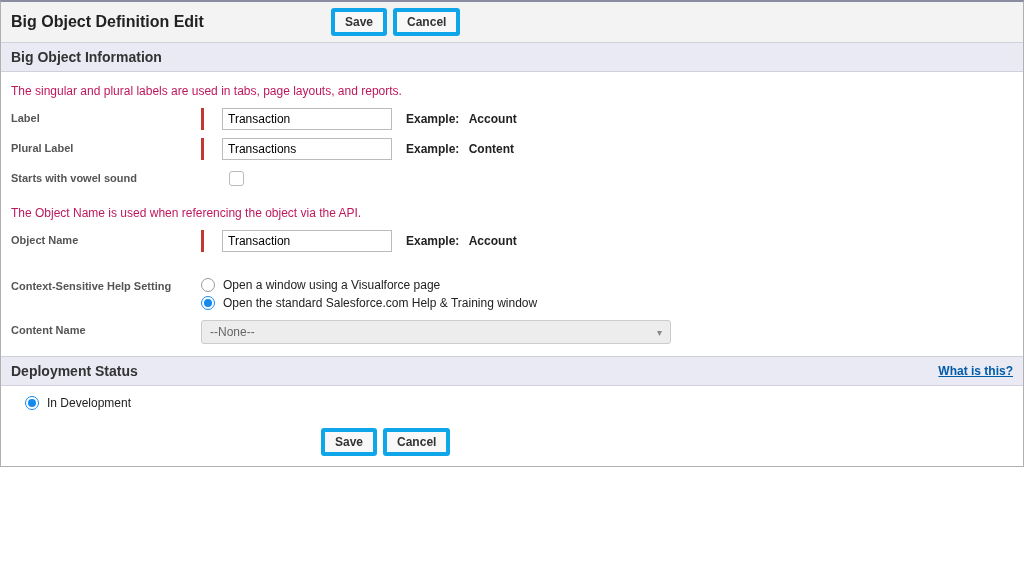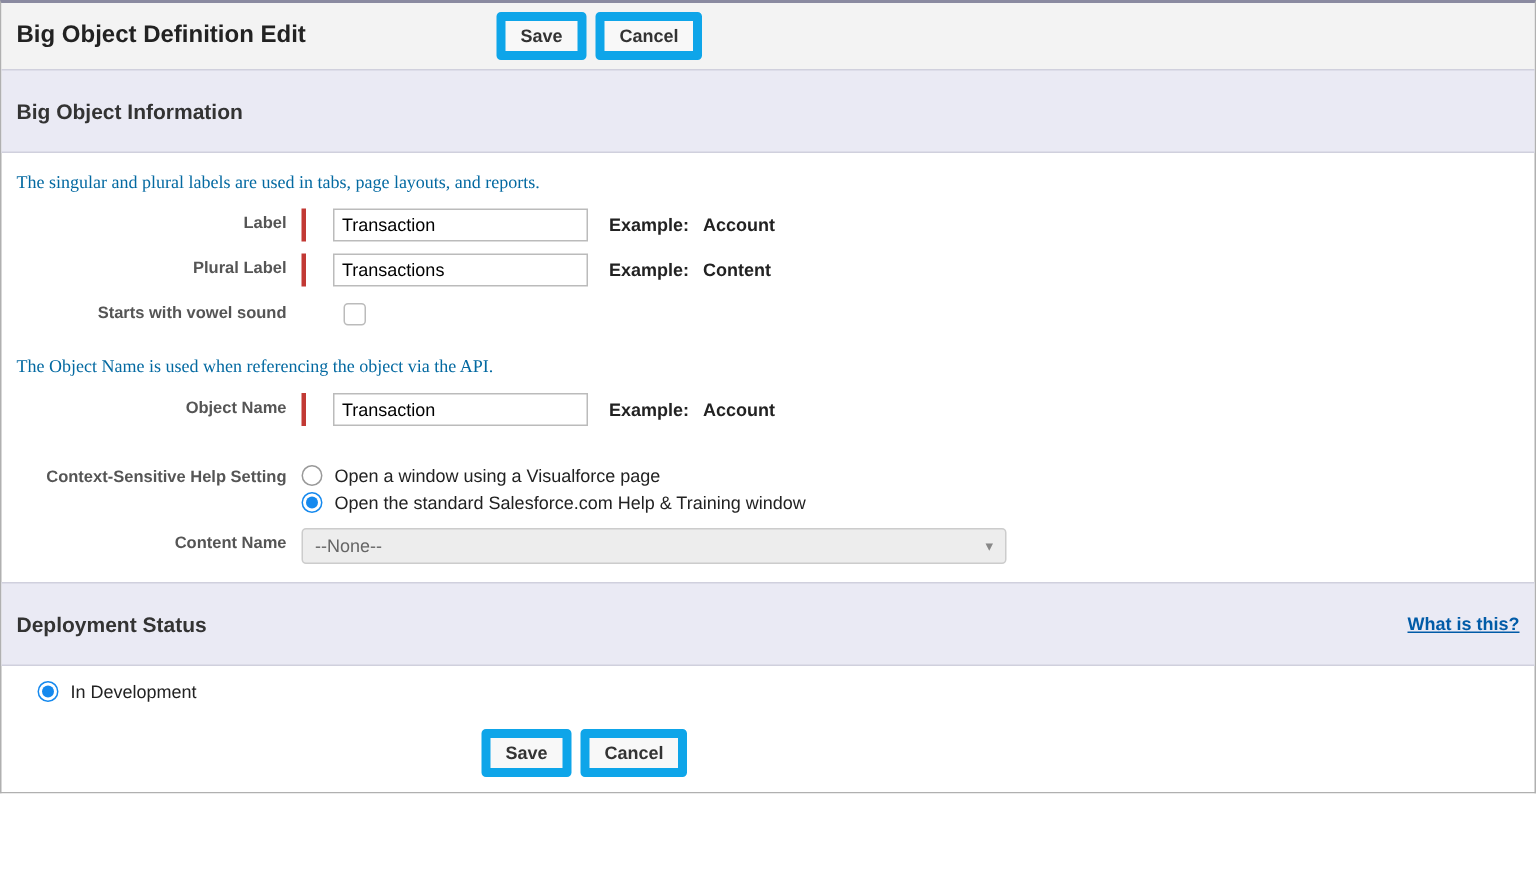--- a/index.html
+++ b/index.html
@@ -26,50 +26,49 @@
   .header-title {
     font-size: 16px;
     font-weight: bold;
     flex: 0 0 auto;
     padding-right: 20px;
     width: 320px;
   }
   .btn-row { display: flex; gap: 6px; }
   .btn {
     background: #f8f8f8;
-    border: 6px solid #0ea5e9;
+    border: 4px solid #0ea5e9;
     border-radius: 3px;
     padding: 3px 10px;
     font-size: 12px;
     font-weight: bold;
     color: #333;
     cursor: pointer;
   }
   .section-header {
     background: #eaeaf4;
     border-top: 1px solid #d0d0dd;
     border-bottom: 1px solid #d0d0dd;
-    padding: 19px 10px;
+    padding: 6px 10px;
     font-size: 14px;
     font-weight: bold;
     color: #333;
     display: flex;
     justify-content: space-between;
     align-items: center;
   }
   .content { padding: 8px 10px 4px 10px; }
-  .hint-text { margin: 4px 0 10px 0; color: #0369a1; font-family: Liberation Serif, serif; }
+  .hint-text { margin: 4px 0 10px 0; color: #be185d; }
   .form-row {
     display: flex;
     align-items: flex-start;
     margin-bottom: 8px;
   }
   .label-col {
     width: 190px;
-    text-align: right;
     padding-right: 10px;
     color: #555;
     font-weight: bold;
     font-size: 11px;
     padding-top: 4px;
   }
   .input-col {
     display: flex;
     align-items: center;
     gap: 14px;

